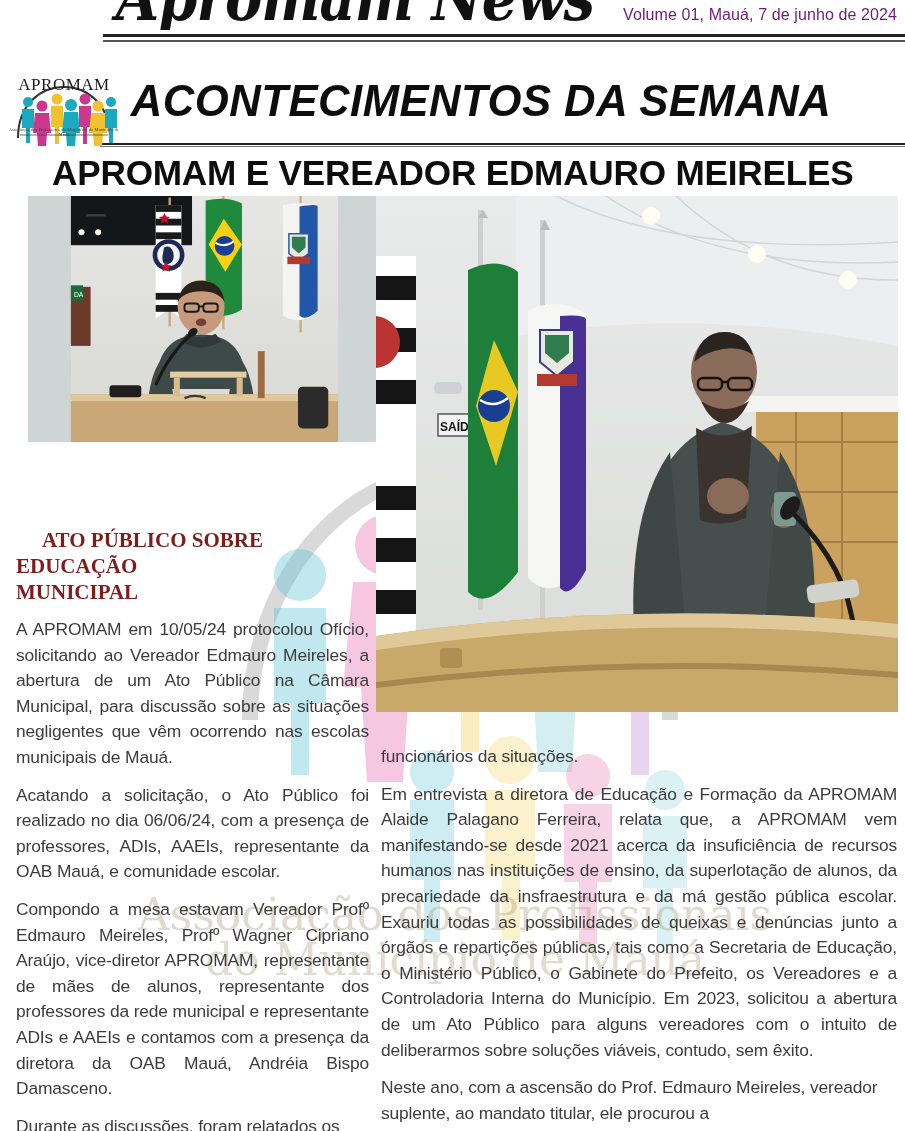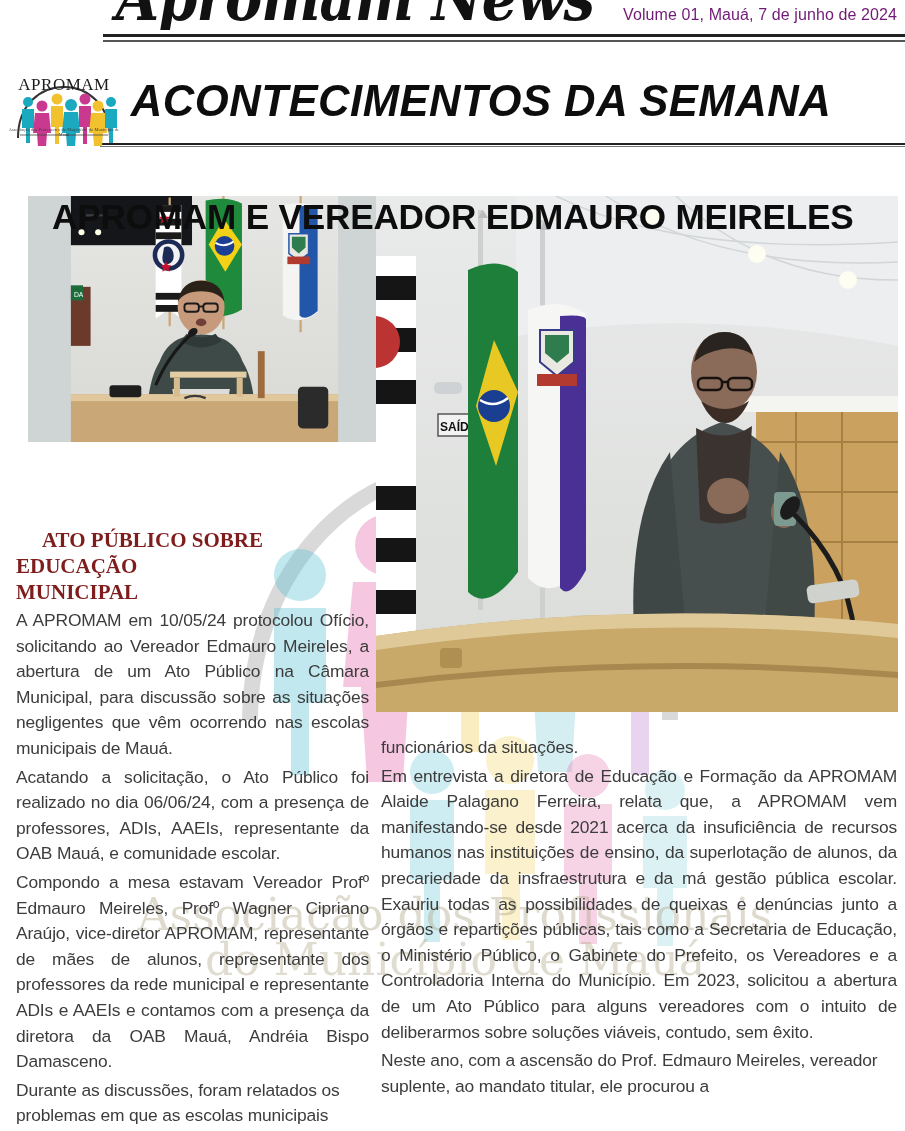--- a/index.html
+++ b/index.html
@@ -116,21 +116,20 @@
 
   
   .headline {
     position: absolute;
     left: 0; top: 152px;
     width: 905px; height: 42px;
     z-index: 22;
     display: flex;
     align-items: center;
     justify-content: center;
-    margin-top: 44px;
   }
   .headline h2 {
     margin: 0;
     font-family: "Liberation Sans", sans-serif;
     font-weight: bold;
     font-size: 35.5px;
     letter-spacing: -0.2px;
     color: #0d0d0d;
     white-space: nowrap;
     transform: scaleX(0.99);
@@ -154,21 +153,21 @@
     font-family: "Liberation Sans", sans-serif;
     color: #3c3c3c;
     text-align: justify;
     font-size: 17.4px;
     line-height: 25.6px;
     letter-spacing: -0.15px;
   }
   .col-left  { left: 16px;  top: 527px; width: 353px; }
   .col-right { left: 381px; top: 732px; width: 516px; }
 
-  .col p { margin: 3px 0 0 0; text-align: justify; }
+  .col p { margin: 12px 0 0 0; text-align: justify; }
   .col p:last-child { text-align: left; }
 
   .subhead {
     font-family: "Liberation Serif", serif;
     font-weight: bold;
     font-size: 21px;
     line-height: 26px;
     color: #7f1d1d;
     letter-spacing: 0px;
     text-align: left;

